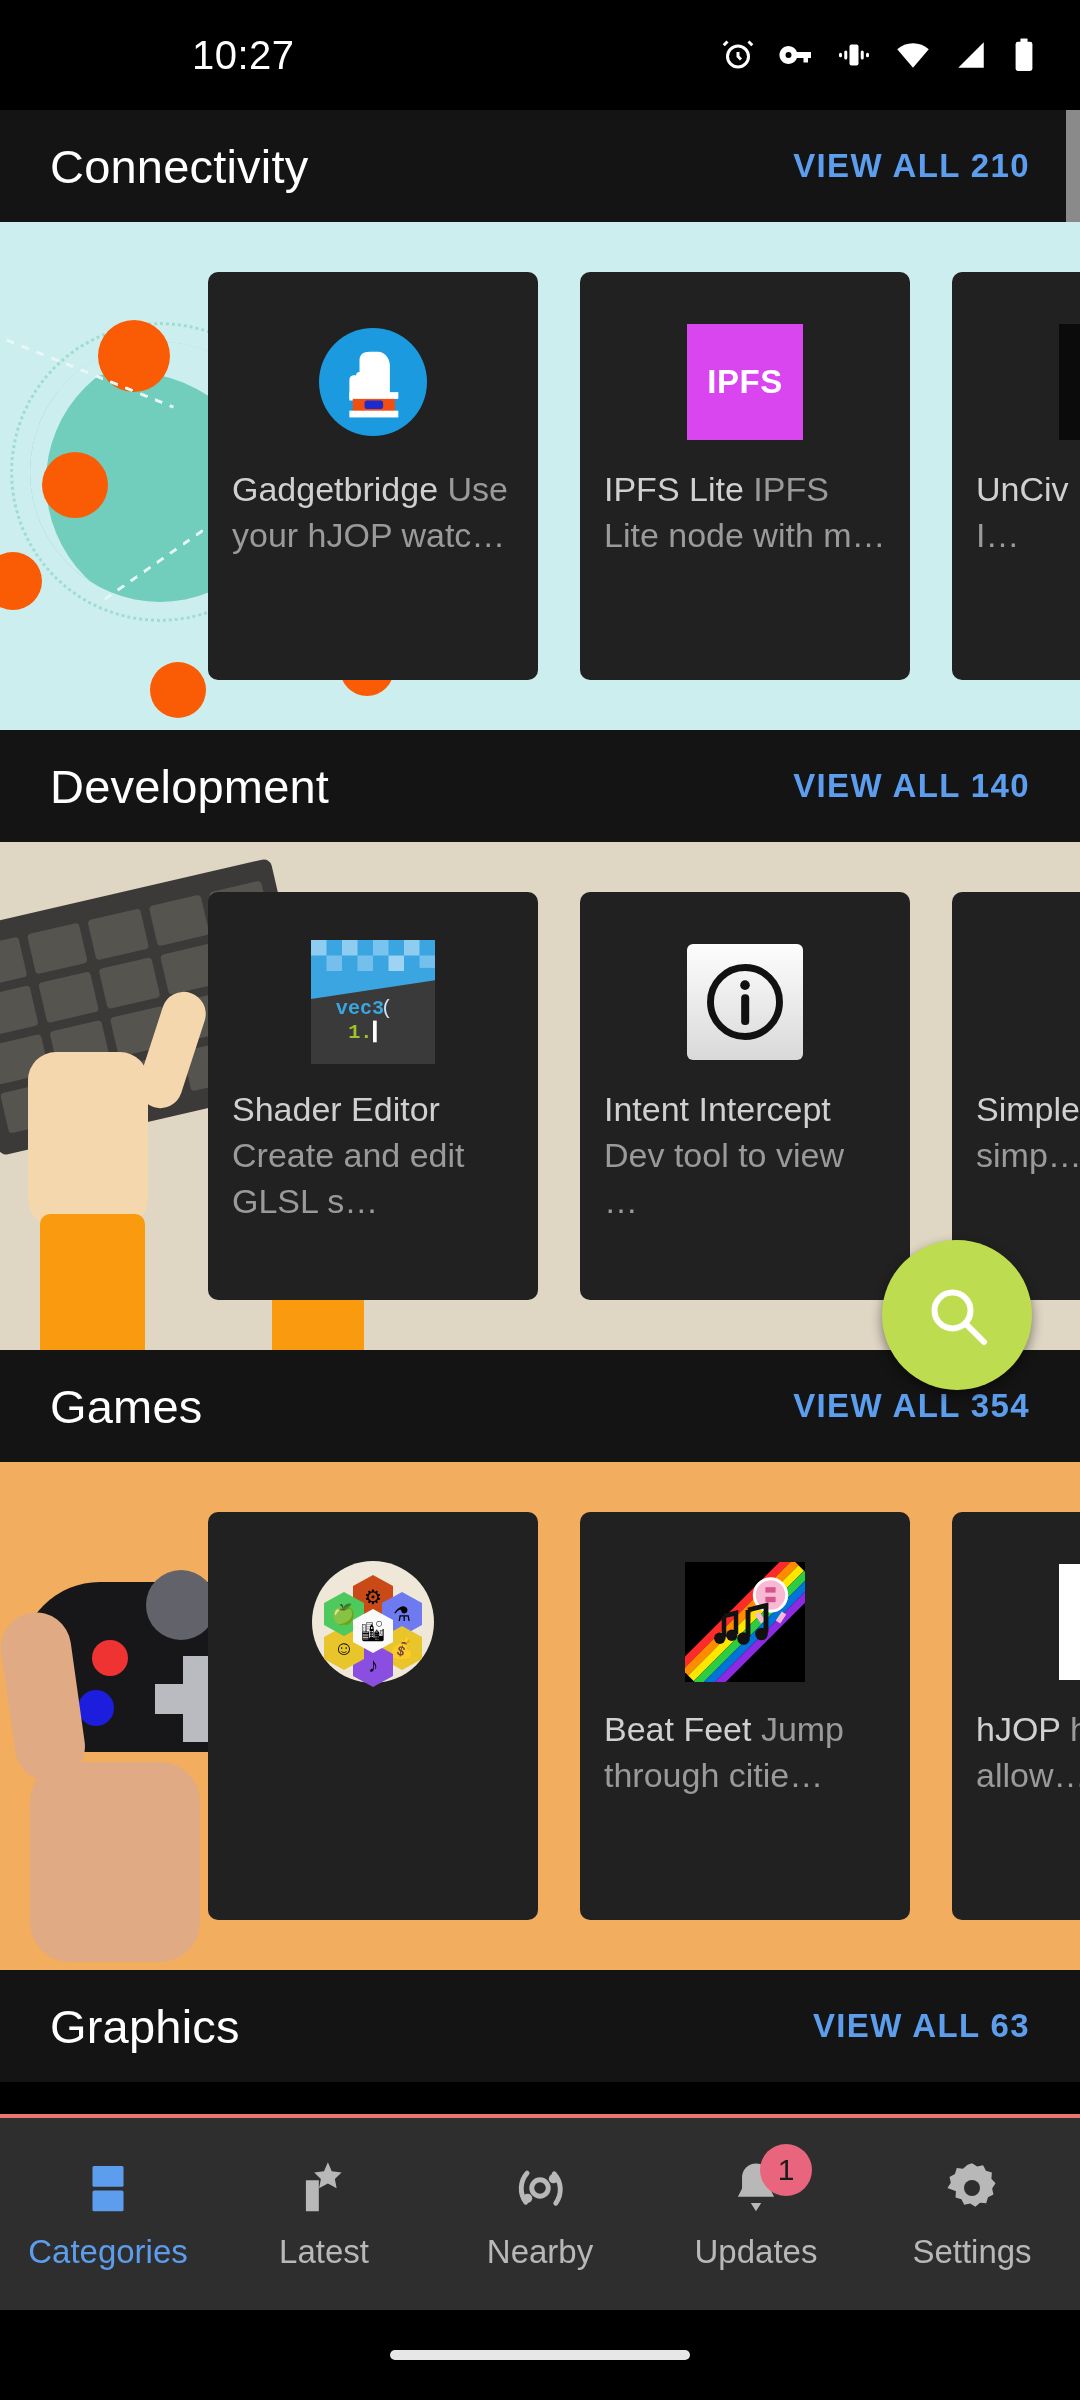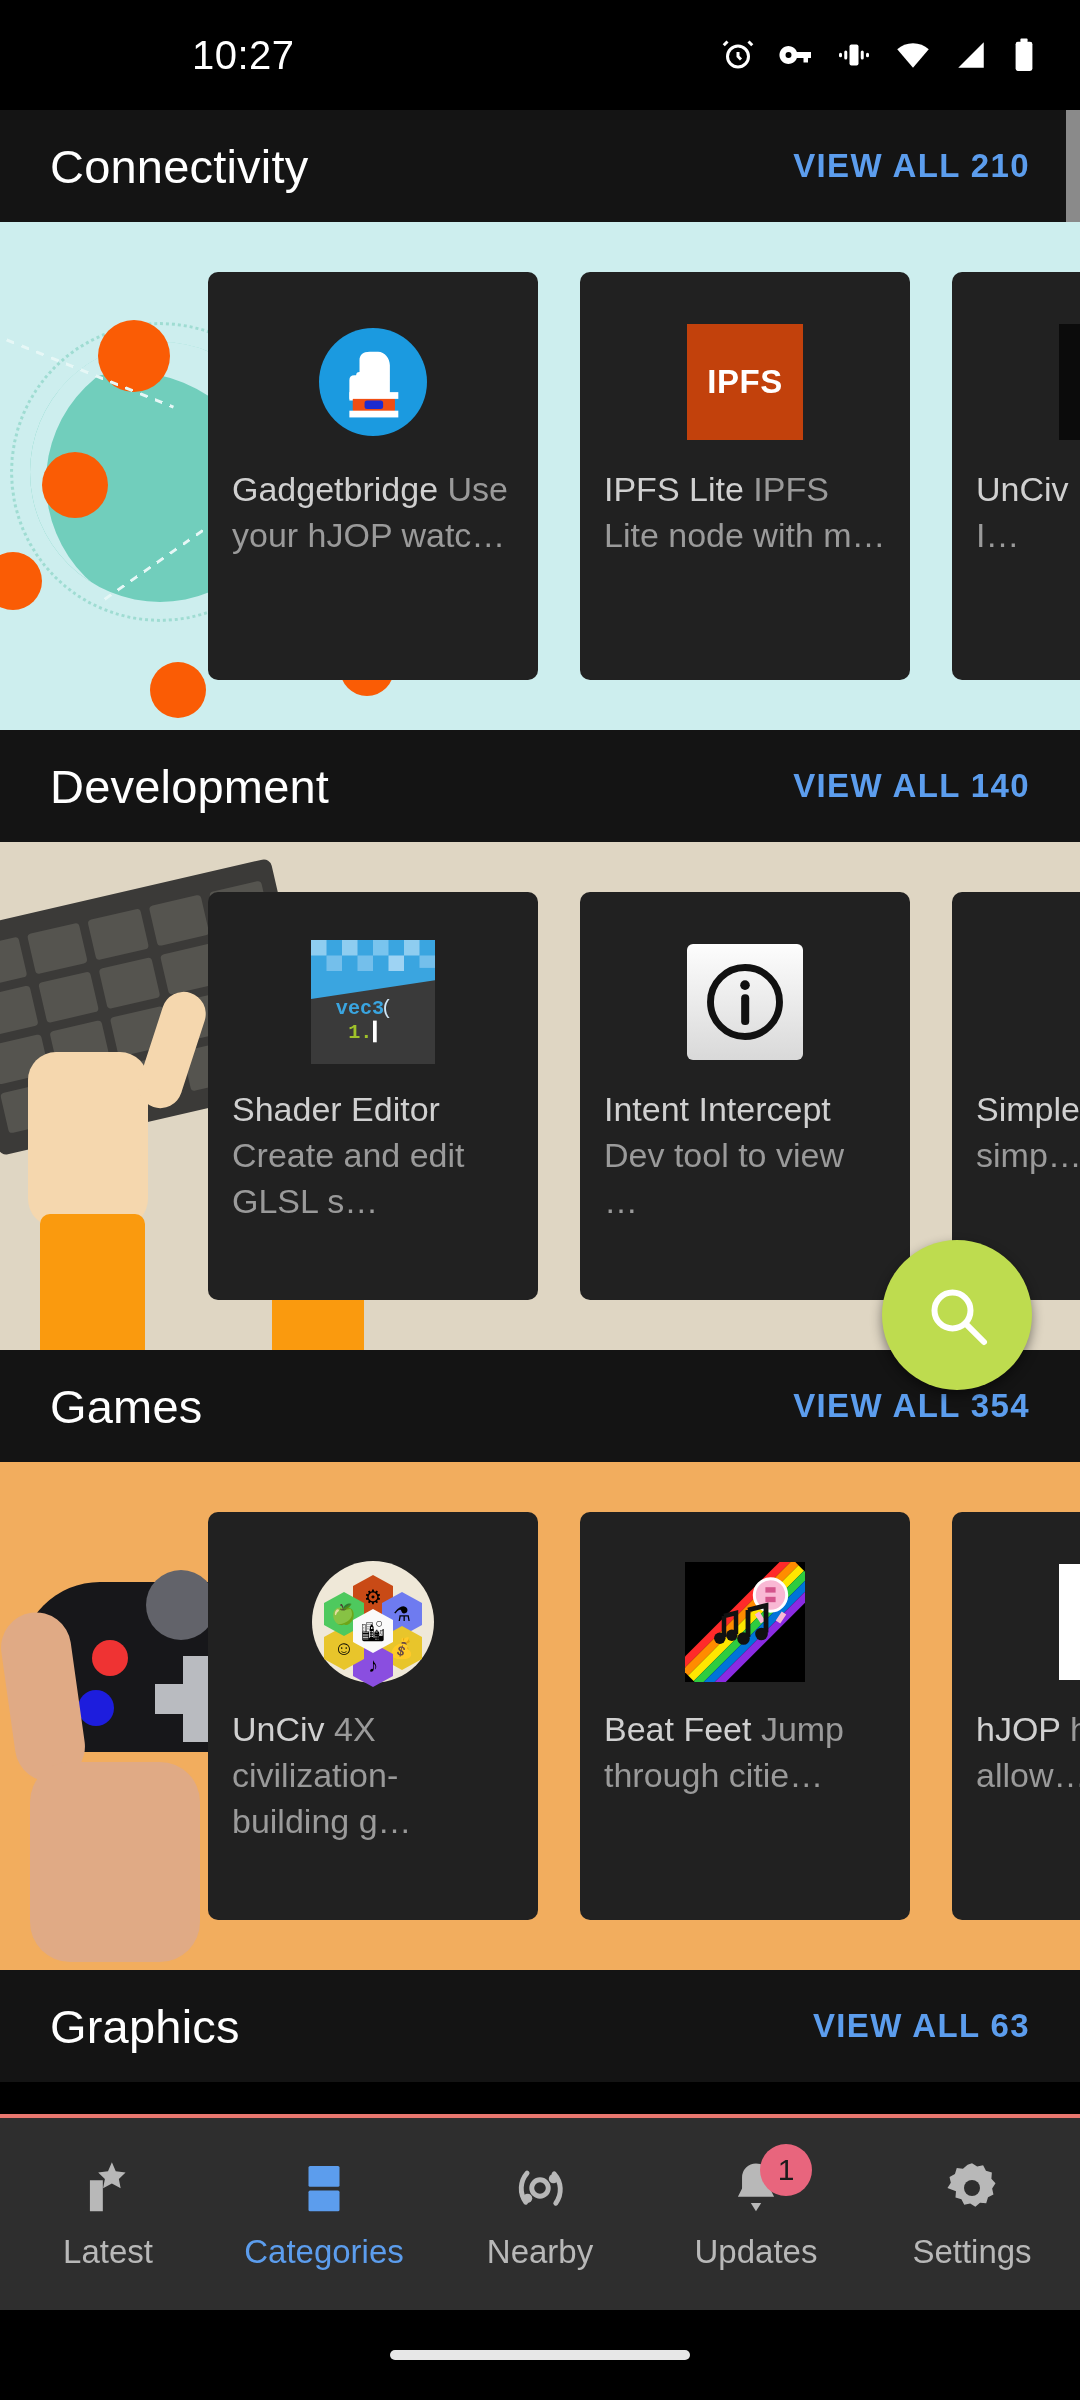--- a/index.html
+++ b/index.html
@@ -69,21 +69,21 @@
          left:20px; top:120px; border-radius:80px 80px 60px 60px; }
   .stick { position:absolute; width:70px; height:70px; border-radius:50%; background:#62636a; }
   .dpad-h { position:absolute; width:86px; height:30px; background:#b9bbc0; }
   .dpad-v { position:absolute; width:30px; height:86px; background:#b9bbc0; }
   .btn-dot { position:absolute; width:36px; height:36px; border-radius:50%; }
   .ghand { position:absolute; background:#e0aa85; border-radius:40px; }
 
   
   .icon-gadget { width:108px; height:108px; border-radius:50%; background:#1b9ae0;
                  position:relative; overflow:hidden; }
-  .icon-ipfs { width:116px; height:116px; background:#c2410c; display:flex;
+  .icon-ipfs { width:116px; height:116px; background:#d946ef; display:flex;
                align-items:center; justify-content:center; color:#fff;
                font-size:33px; font-weight:700; letter-spacing:0.5px; }
   .icon-thor { width:116px; height:116px; background:#0b0b0b; position:relative; }
   .icon-shader { width:124px; height:124px; background:#3a3a3a; position:relative; overflow:hidden; }
   .icon-intent { width:116px; height:116px; background:linear-gradient(#fdfdfd,#d9d9d9);
                  border-radius:6px; display:flex; align-items:center; justify-content:center; }
   .icon-simple { width:116px; height:116px; position:relative; }
   .icon-unciv { width:122px; height:122px; border-radius:50%; background:#efe8d8;
                 position:relative; }
   .icon-beat { width:120px; height:120px; background:#000; position:relative; overflow:hidden; }
@@ -350,24 +350,20 @@
             <div class="hexgrid">
               <span class="hex" style="background:#c94a16;left:41px;top:14px;">⚙</span>
               <span class="hex" style="background:#6e7bf0;left:70px;top:31px;">⚗</span>
               <span class="hex" style="background:#e8c52b;left:70px;top:65px;">💰</span>
               <span class="hex" style="background:#8a4ee0;left:41px;top:82px;">♪</span>
               <span class="hex" style="background:#e8c52b;left:12px;top:65px;">☺</span>
               <span class="hex" style="background:#4ec95e;left:12px;top:31px;">🍏</span>
               <span class="hex" style="background:#fafafa;left:41px;top:48px;">🏙</span>
             </div>
           </div>
-        </div>
-        <div class="card-text">
-          <span class="app-name">UnCiv</span>
-          <span class="app-desc">4X civilization-building g…</span>
         </div>
       </div>
 
       <div class="card">
         <div class="card-icon-wrap">
           <div class="icon-beat">
             <svg width="120" height="120" viewBox="0 0 40 40">
               <rect width="40" height="40" fill="#000"></rect>
               <g transform="rotate(-45 20 20)">
                 <rect x="-6" y="14" width="52" height="2.6" fill="#ff2a2a"></rect>
@@ -418,34 +414,34 @@
     <svg width="72" height="72" viewBox="0 0 24 24" fill="none" stroke="#fff" stroke-width="2" stroke-linecap="round">
       <circle cx="10.5" cy="10.5" r="6"></circle>
         <path d="M15.2 15.2L21 21"></path>
     </svg>
   </div>
 
   <div class="navwrap">
     <div class="nav-topline"></div>
     <div class="bottomnav">
 
+      <div class="navitem active">
+        <svg width="62" height="62" viewBox="0 0 24 24" fill="#5c9ded">
+          <rect x="6" y="3.5" width="12" height="8" rx="0.6"></rect>
+          <rect x="6" y="13" width="12" height="8" rx="0.6"></rect>
+        </svg>
+        <span class="navlabel">Categories</span>
+      </div>
+
       <div class="navitem">
         <svg width="62" height="62" viewBox="0 0 24 24" fill="#b8b8b8">
           <path d="M13.5 2l1.5 3.5L18.8 6l-2.6 2.5.7 3.6-3.4-1.8-3.4 1.8.7-3.6L8.2 6l3.8-.5L13.5 2z"></path>
           <path d="M5 9h5v12H5z"></path>
         </svg>
         <span class="navlabel">Latest</span>
-      </div>
-
-      <div class="navitem active">
-        <svg width="62" height="62" viewBox="0 0 24 24" fill="#5c9ded">
-          <rect x="6" y="3.5" width="12" height="8" rx="0.6"></rect>
-          <rect x="6" y="13" width="12" height="8" rx="0.6"></rect>
-        </svg>
-        <span class="navlabel">Categories</span>
       </div>
 
       <div class="navitem">
         <svg width="62" height="62" viewBox="0 0 24 24" fill="none" stroke="#b8b8b8" stroke-width="1.9">
           <circle cx="12" cy="12" r="3.2"></circle>
           <path d="M17.5 6.5a9 9 0 0 1 .6 11.4M6.5 17.5A9 9 0 0 1 7 6.2" stroke-linecap="round"></path>
           <circle cx="17.2" cy="8.4" r="1.8" fill="#b8b8b8" stroke="none"></circle>
           <circle cx="7.2" cy="16" r="1.8" fill="#b8b8b8" stroke="none"></circle>
         </svg>
         <span class="navlabel">Nearby</span>

